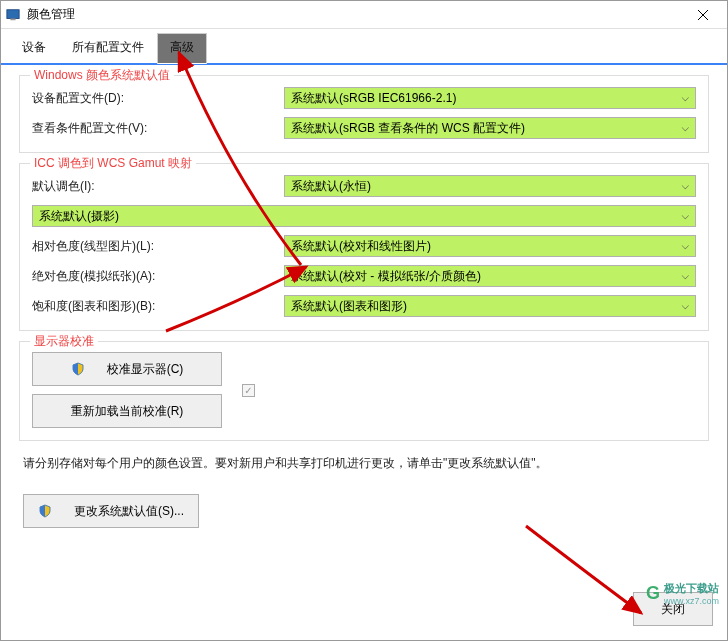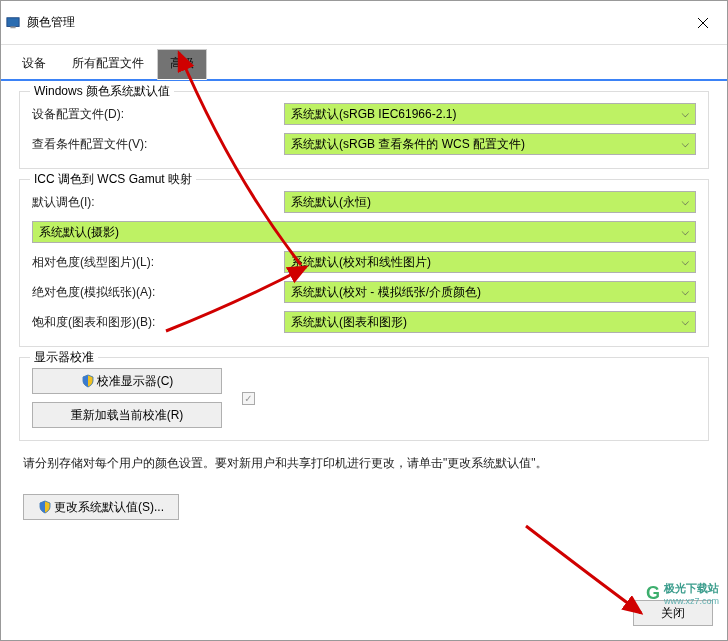--- a/index.html
+++ b/index.html
@@ -1,34 +1,34 @@
 <!DOCTYPE html>
 <html><head>
 <meta charset="utf-8">
 <style>
 * { box-sizing: border-box; font-family: "Microsoft YaHei", "Segoe UI", sans-serif; }
 body { margin: 0; background: #fff; width: 728px; height: 641px; overflow: hidden; position: relative; }
 .window { width: 728px; height: 641px; border: 1px solid #999; background: #fff; position: relative; }
-.titlebar { height: 44px; display: flex; align-items: center; padding: 0 4px; border-bottom: 1px solid #e0e0e0; }
+.titlebar { height: 28px; display: flex; align-items: center; padding: 0 4px; border-bottom: 1px solid #e0e0e0; }
 .titlebar .icon { width: 16px; height: 16px; margin-right: 6px; display: inline-flex; align-items: center; justify-content: center; }
 .titlebar .title { font-size: 12px; flex: 1; color: #000; }
 .titlebar .close { width: 40px; height: 26px; display: flex; align-items: center; justify-content: center; font-size: 13px; cursor: default; }
 .tabs { display: flex; padding: 4px 8px 0 8px; border-bottom: 2px solid #3b82f6; position: relative; }
 .tab { padding: 5px 12px 6px 12px; font-size: 12px; color: #111; background: #fff; position: relative; cursor: default; }
 .tab.active { border: 1px solid #ccc; border-bottom: 1px solid #fff; margin-bottom: -1px; background:#737373; }
 .tab:not(.active) { border: 1px solid transparent; }
 .content { padding: 10px 18px 0 18px; }
 .group { border: 1px solid #ddd; margin-bottom: 10px; padding: 10px 12px 12px 12px; position: relative; }
-.group-title { position: absolute; top: -9px; left: 10px; background: #fff; padding: 0 4px; font-size: 12px; color: #000000; }
+.group-title { position: absolute; top: -9px; left: 10px; background: #fff; padding: 0 4px; font-size: 12px; color: #ef4444; }
 .row { display: flex; align-items: center; margin-bottom: 6px; min-height: 24px; }
 .row:last-child { margin-bottom: 0; }
 .label { width: 252px; font-size: 12px; color: #222; }
 .select { flex: 1; height: 22px; border: 1px solid #b0b0b0; background: #bef264; font-size: 12px; padding: 0 6px; display: flex; align-items: center; justify-content: space-between; cursor: default; }
 .select .chev { font-size: 10px; color: #555; }
-.btn { height: 26px; padding: 0 14px; font-size: 12px; border: 1px solid #b0b0b0; background: #efefef; display: inline-flex; align-items: center; gap: 2px; cursor: default; }
+.btn { height: 34px; padding: 0 14px; font-size: 12px; border: 1px solid #b0b0b0; background: #efefef; display: inline-flex; align-items: center; gap: 22px; cursor: default; }
 .monitor-row { display: flex; align-items: center; gap: 20px; }
 .monitor-btns { display: flex; flex-direction: column; gap: 8px; }
 .monitor-btns .btn { width: 190px; justify-content: center; }
 .chk-row { display: flex; align-items: center; gap: 6px; font-size: 12px; color: #888; }
 .chk { width: 13px; height: 13px; border: 1px solid #aaa; background: #f5f5f5; display: inline-flex; align-items: center; justify-content: center; font-size: 10px; color: #999; }
 .note { font-size: 12px; color: #222; margin: 14px 4px 18px 4px; }
 .bottom { position: absolute; right: 14px; bottom: 14px; display: flex; }
 .bottom .btn { width: 80px; justify-content: center; }
 .shield { width: 14px; height: 14px; display: inline-block; }
 .arrow { position: absolute; pointer-events: none; }

